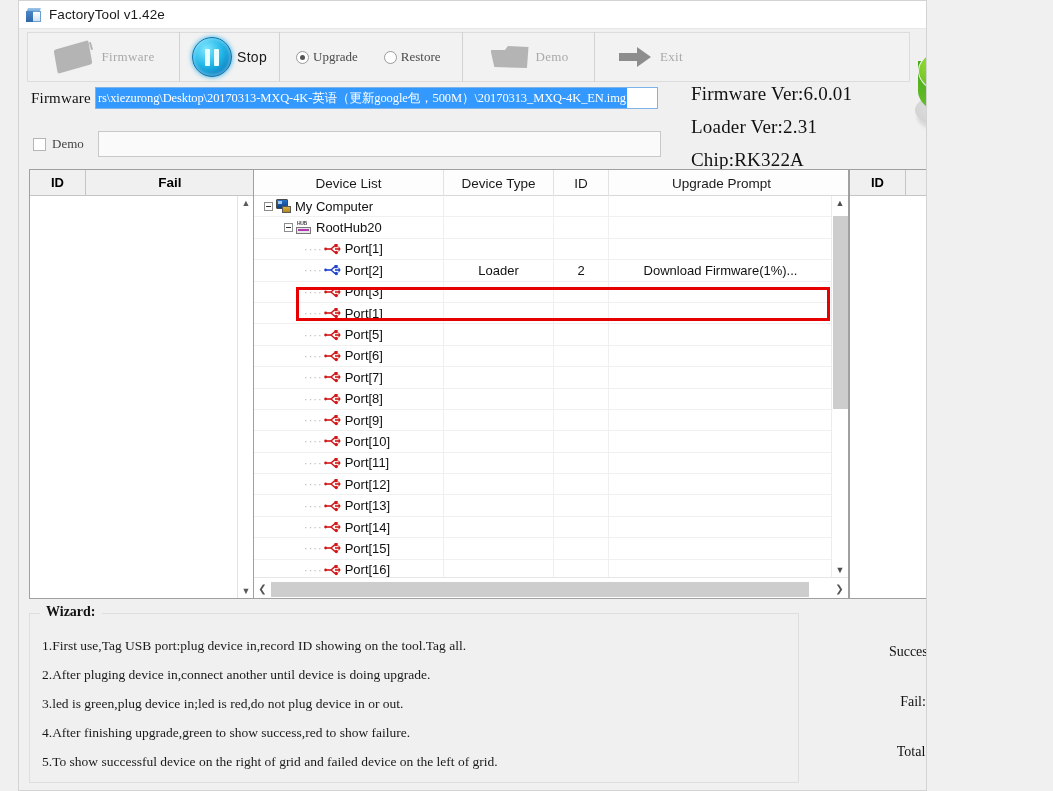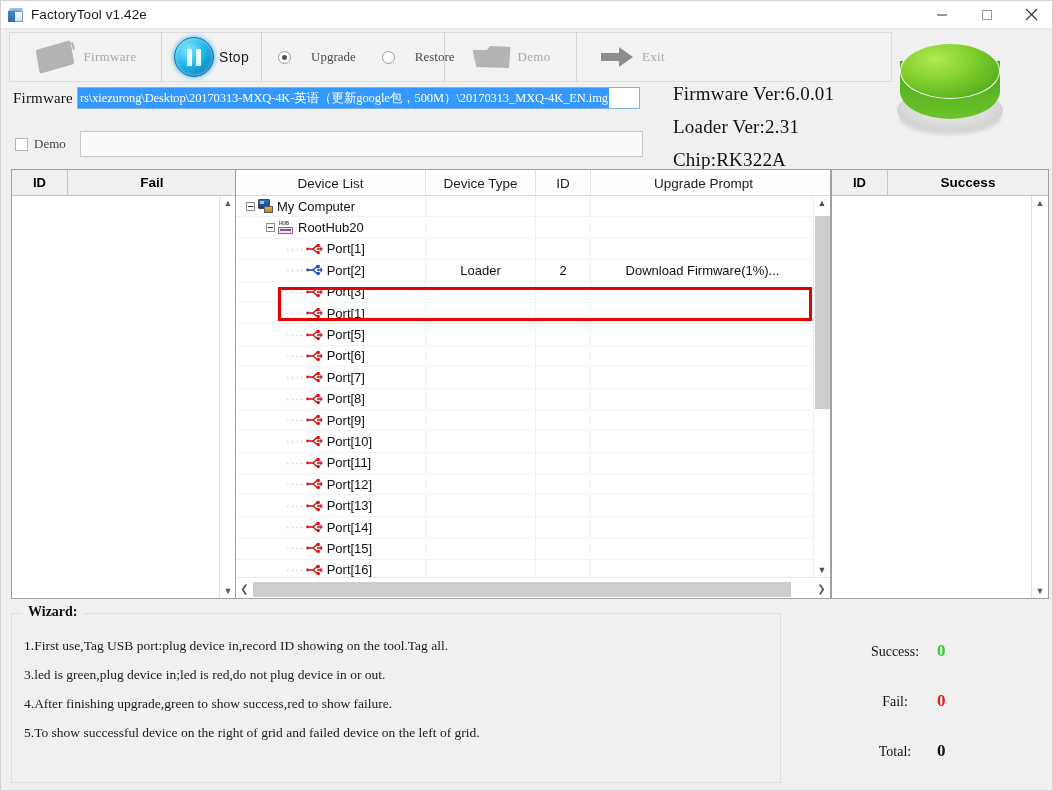--- a/index.html
+++ b/index.html
@@ -5,24 +5,25 @@
   * { box-sizing: border-box; }
   html, body {
     margin: 0; padding: 0;
     width: 1053px; height: 791px;
     overflow: hidden;
     background: #f0f0f0;
     font-family: "Liberation Sans", sans-serif;
   }
   .app {
     position: relative;
-    width: 1053px; height: 791px;
+    width: 909px; height: 791px;
     background: #f0f0f0;
     border: 1px solid #d3d3d3;
     overflow: hidden;
+    margin-left: 18px;
   }
 
   
   .titlebar {
     position: absolute; left:0; top:0; width: 1053px; height: 28px;
     background: #ffffff;
     display: flex; align-items: center;
     border-bottom: 1px solid #e8e8e8;
   }
   .app-icon {
@@ -86,21 +87,21 @@
   }
   .ico-stop {
     width: 40px; height: 40px; border-radius: 50%;
     background: radial-gradient(circle at 35% 30%, #7fe8ff 0%, #21b6e8 45%, #0d84c4 75%, #0a5f96 100%);
     box-shadow: 0 0 5px rgba(0,160,230,.8), inset 0 0 4px rgba(255,255,255,.6);
     display:flex; align-items:center; justify-content:center; gap:4px;
     border: 1px solid #0a74ad;
   }
   .ico-stop i { display:block; width:5px; height:17px; background:#eaffff; border-radius:1px; }
 
-  .radio-wrap { display:flex; align-items:center; gap:20px; margin: 0 16px 0 10px; }
+  .radio-wrap { display:flex; align-items:center; gap:4px; margin: 0 16px 0 10px; }
   .radio {
     width: 13px; height:13px; border-radius:50%; border:1px solid #9a9a9a;
     background:#fff; position:relative; flex:none;
   }
   .radio.on::after {
     content:""; position:absolute; left:3px; top:3px; width:5px; height:5px;
     border-radius:50%; background:#555;
   }
   .radio-lbl { font-size:13px; color:#4b4b4b; font-family:"Liberation Serif", serif; }
 
@@ -890,20 +891,21 @@
         <span>▲</span>
         <span>▼</span>
       </div>
     </div>
   </div>
 
   <div class="wizard">
     <div class="wiz-title">Wizard:</div>
     <div class="wiz-list" id="wizard-list">
         <div class="wiz-item">1.First use,Tag USB port:plug device in,record ID showing on the tool.Tag all.</div>
+        <div class="wiz-item">2.After pluging device in,connect another until device is doing upgrade.</div>
         <div class="wiz-item">3.led is green,plug device in;led is red,do not plug device in or out.</div>
         <div class="wiz-item">4.After finishing upgrade,green to show success,red to show failure.</div>
         <div class="wiz-item">5.To show successful device on the right of grid and failed device on the left of grid.</div>
       </div>
   </div>
 
   <div class="counters">
     <div class="ctr-row">
       <span class="ctr-lbl">Success:</span>
       <span class="ctr-val" id="succ-val" style="color: rgb(51, 204, 51);">0</span>

